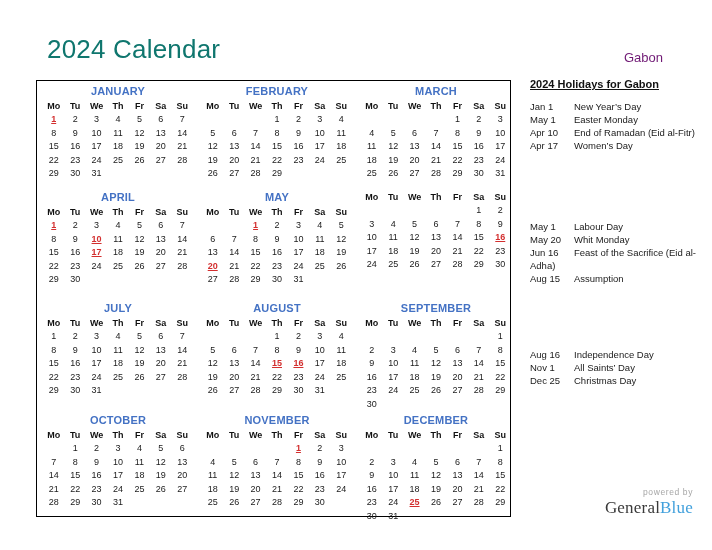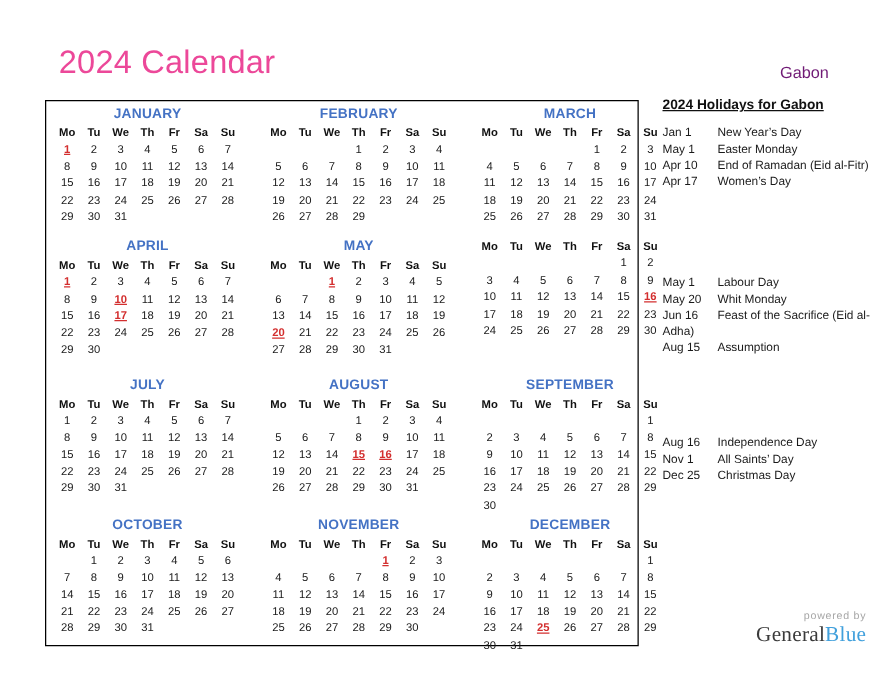--- a/index.html
+++ b/index.html
@@ -1,22 +1,22 @@
 <!DOCTYPE html>
 <html><head>
 <meta charset="utf-8">
 <style>
   html,body{margin:0;padding:0;background:#fff;}
   body{width:712px;height:550px;position:relative;font-family:"Liberation Sans",sans-serif;color:#111;overflow:hidden;}
 
-  .page-title{position:absolute;left:47px;top:34px;font-size:26px;font-weight:400;color:#ec4899;letter-spacing:.2px;}
+  .page-title{position:absolute;left:47px;top:34px;font-size:26px;font-weight:400;color:#0f766e;letter-spacing:.2px;}
   .country-label{position:absolute;left:624px;top:50px;font-size:13px;color:#701a75;}
 
   .calendar-box{position:absolute;left:36px;top:80px;width:475px;height:437px;border:1.5px solid #000;box-sizing:border-box;padding:3px 0 0 6px;background:#fff;}
-  .months-grid{display:grid;grid-template-columns:repeat(3,150px);column-gap:19px;grid-template-rows:106px 111px 112px 104px;}
+  .months-grid{display:grid;grid-template-columns:repeat(3,150px);column-gap:9px;grid-template-rows:106px 111px 112px 104px;}
   .month{overflow:visible;}
   .month-title{height:15px;line-height:15px;text-align:center;font-size:11px;font-weight:700;color:#4472C4;letter-spacing:.2px;}
   .week-grid{display:grid;grid-template-columns:repeat(7,1fr);}
   .cell{height:13.5px;line-height:13.5px;text-align:center;font-size:9px;color:#1a1a1a;}
   .cell.wd{height:14px;line-height:14px;font-weight:700;color:#111;}
   .cell.holiday{color:#D32F2F;font-weight:700;text-decoration:underline;}
 
   .sidebar{position:absolute;left:530px;top:78px;width:178px;height:330px;text-decoration:underline;}
   .sidebar-title{font-size:11px;font-weight:700;color:#111;}
   .holiday-group{position:absolute;left:0;width:178px;}

